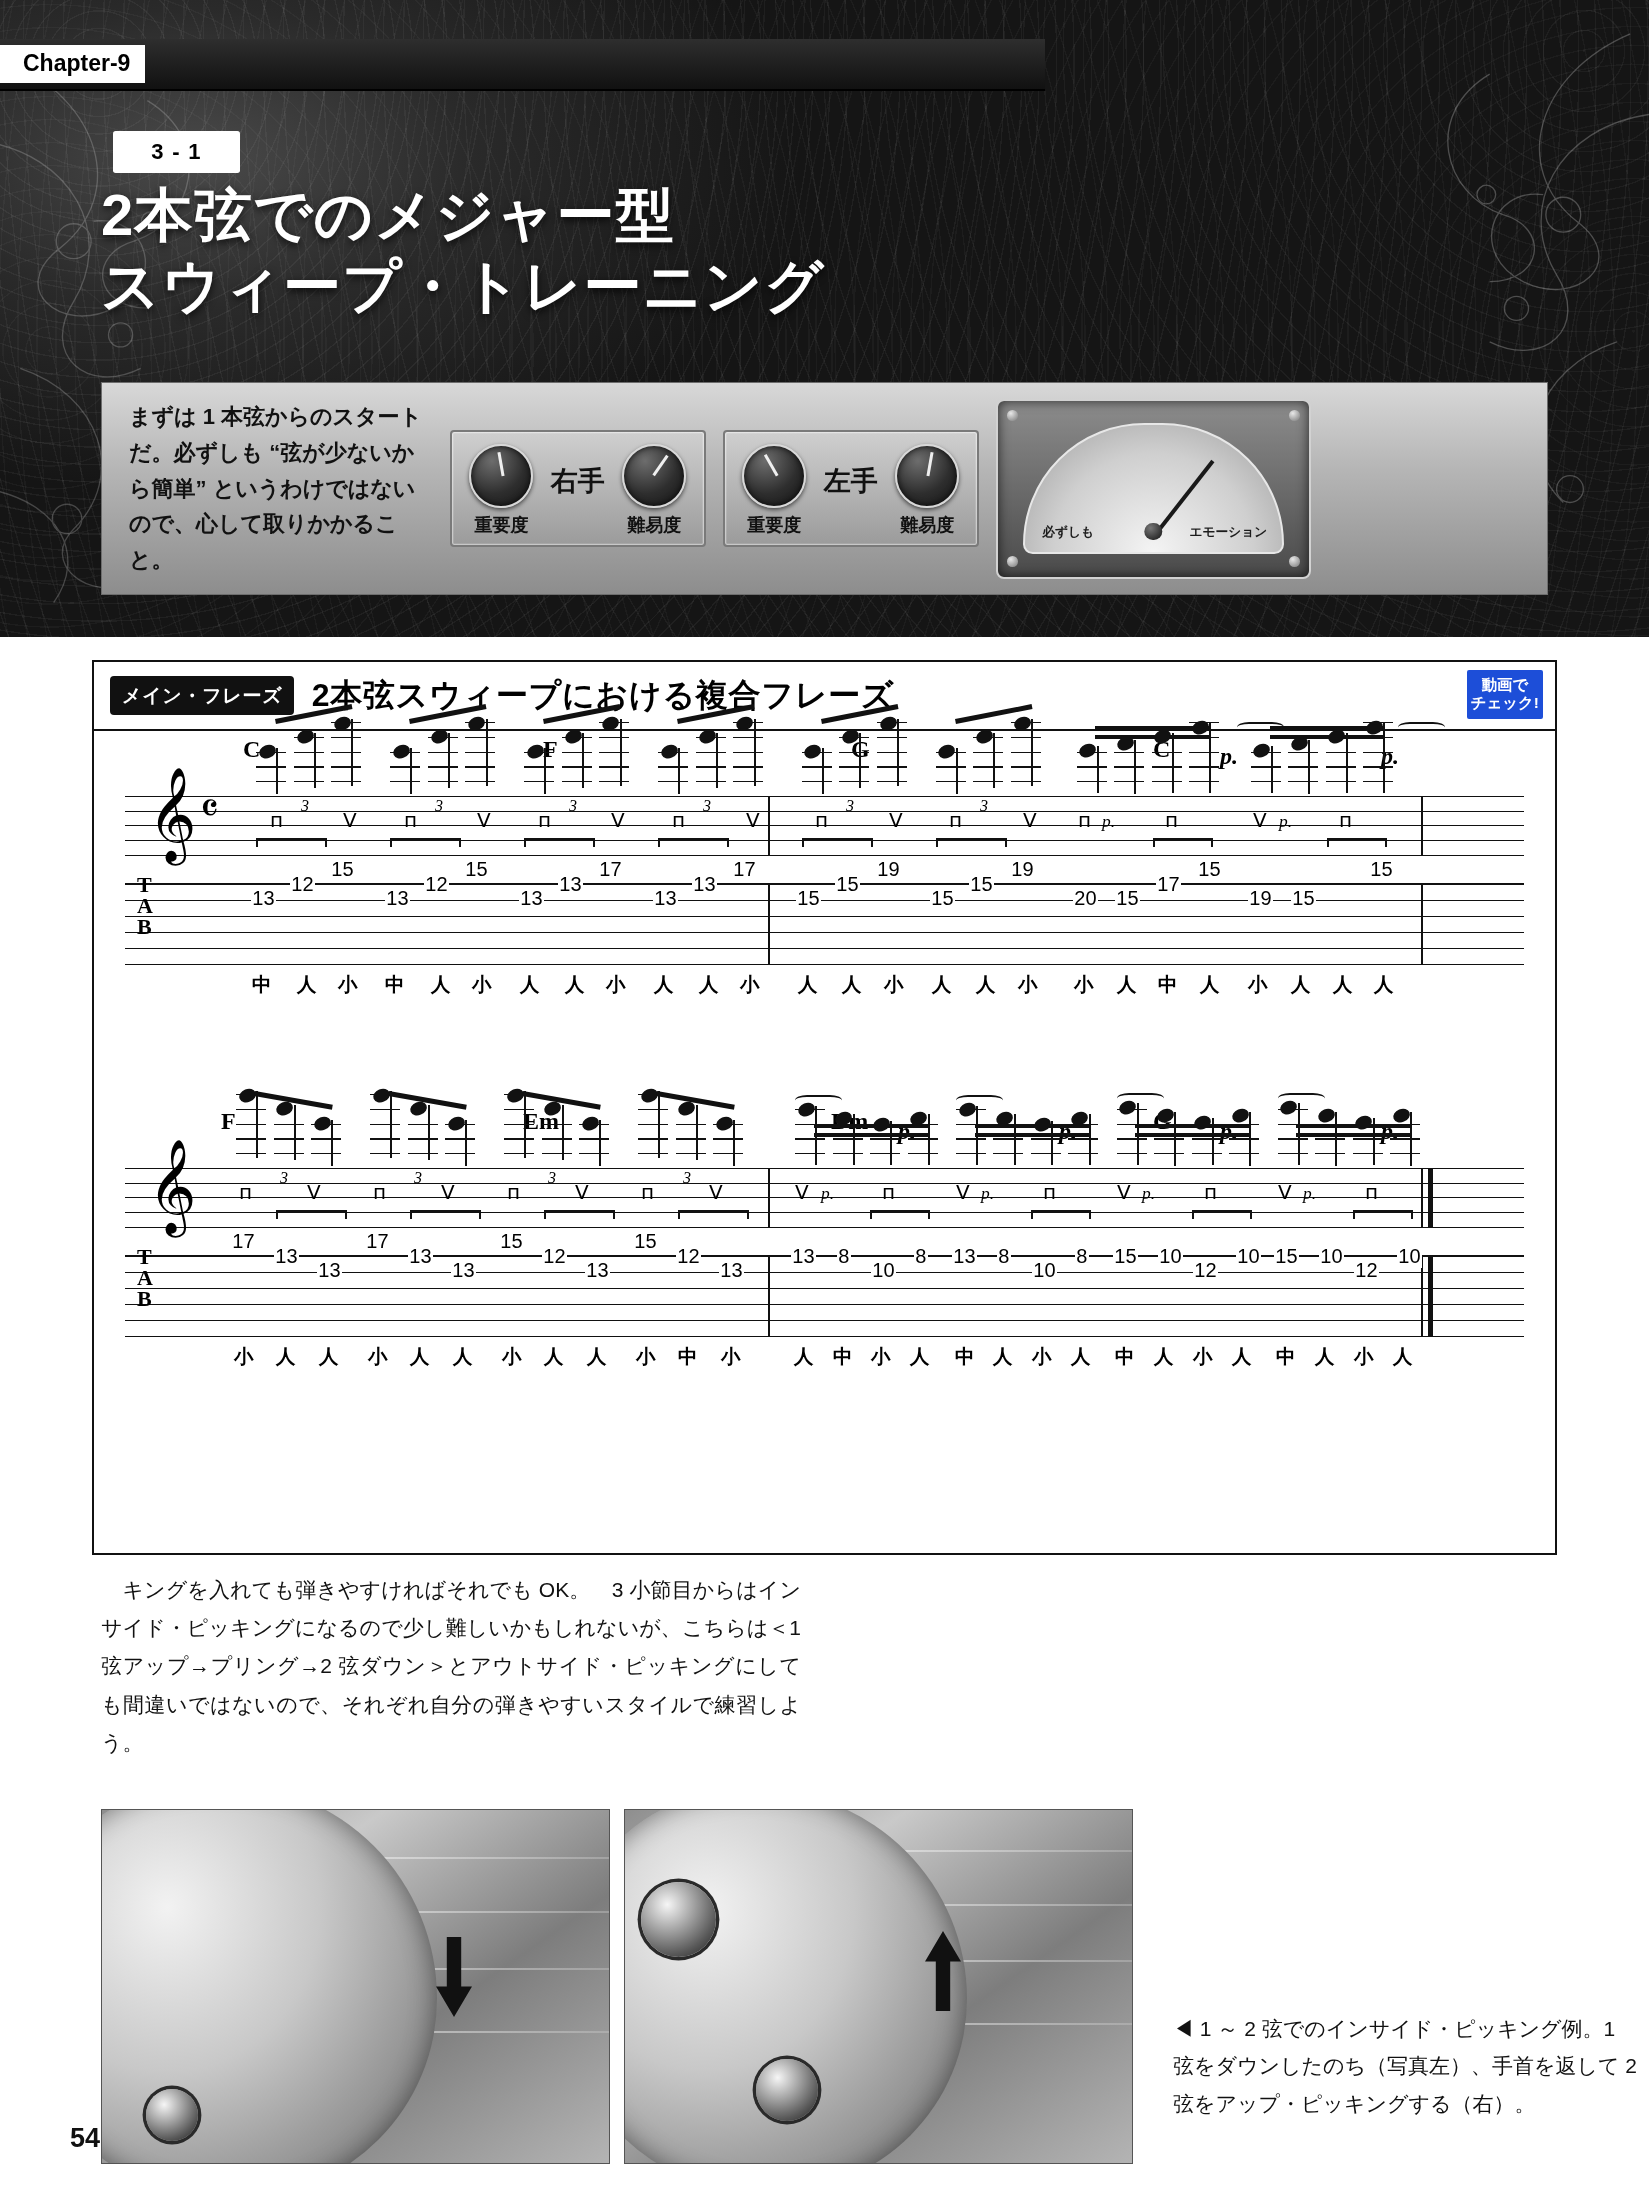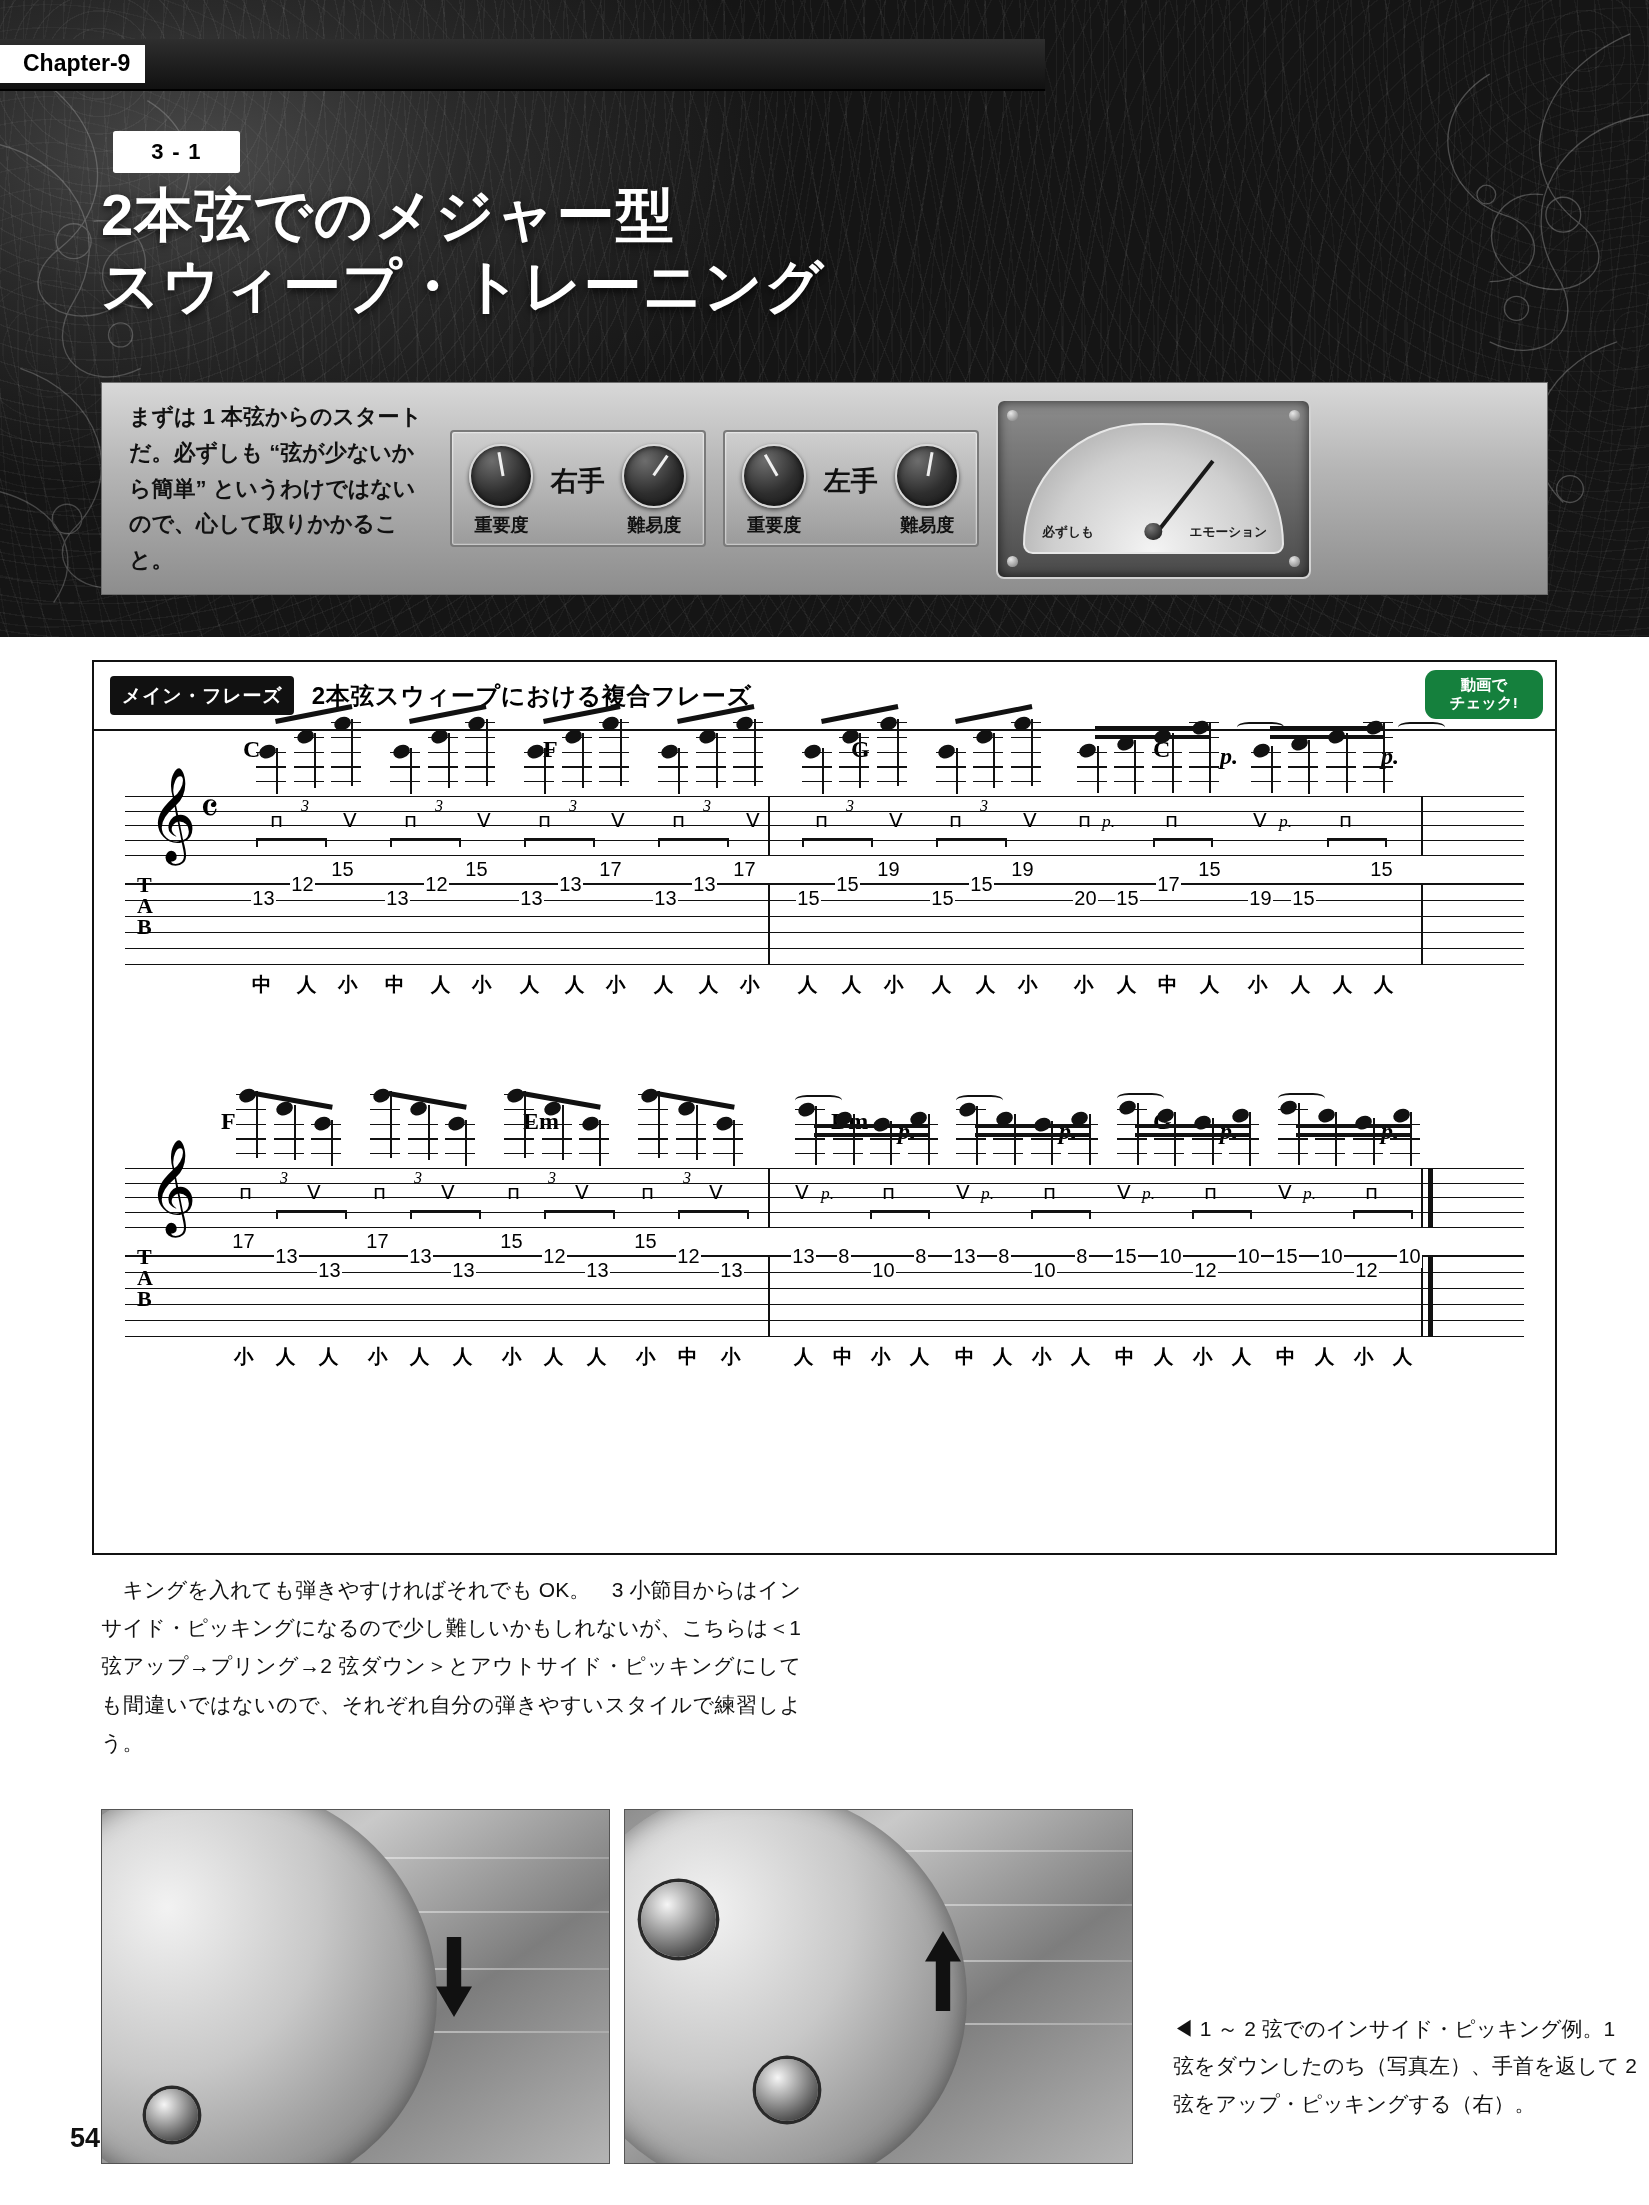--- a/index.html
+++ b/index.html
@@ -223,30 +223,30 @@
   }
   .phrase-tag {
     background: #111; color:#fff;
     font-weight:bold; font-size: 19px;
     padding: 6.7px 12px;
     border-radius: 4px;
     letter-spacing: 0.7px;
   }
   .phrase-title {
     margin-left: 17.4px;
-    font-size: 24px; font-weight:bold; color:#000;
+    font-size: 32px; font-weight:bold; color:#000;
     letter-spacing: 0.7px;
   }
   .video-badge {
     position:absolute; right: 12px; top: 8px;
-    background:#15803d; color:#fff;
+    background:#1d4ed8; color:#fff;
     font-weight:bold; font-size: 15.4px;
     line-height: 1.2;
-    padding: 6px 25px;
-    border-radius: 11px;
+    padding: 6px 4px;
+    border-radius: 2px;
     text-align:center;
   }
   .score-inner { border-top: 2px solid #111; padding: 0; }
 
   
   .system { position: relative; height: 372px; }
   .system + .system { }
   .chords { position:relative; height: 38px; }
   .chords span {
     position:absolute; font-size: 24px; font-weight:bold; font-family:"Liberation Serif", serif;

